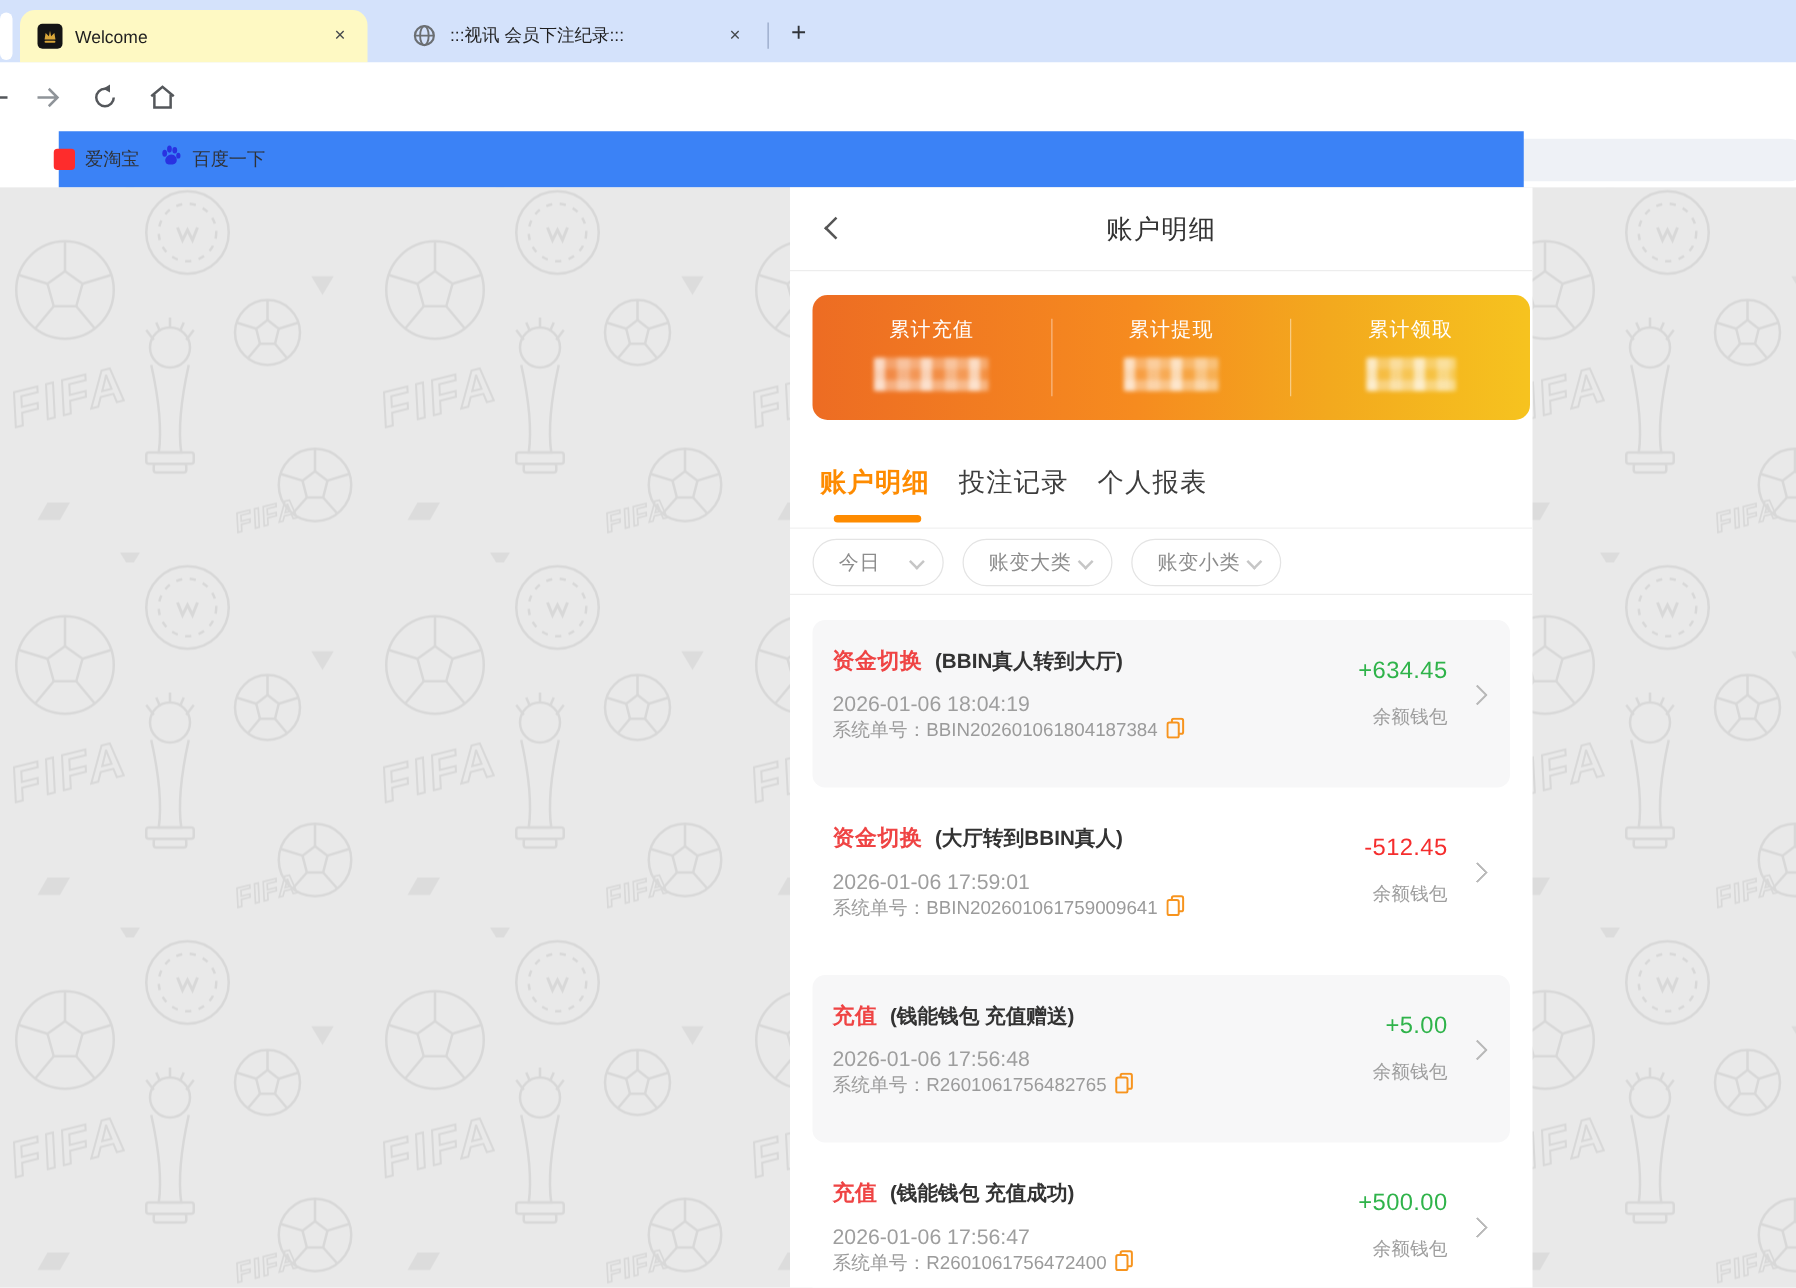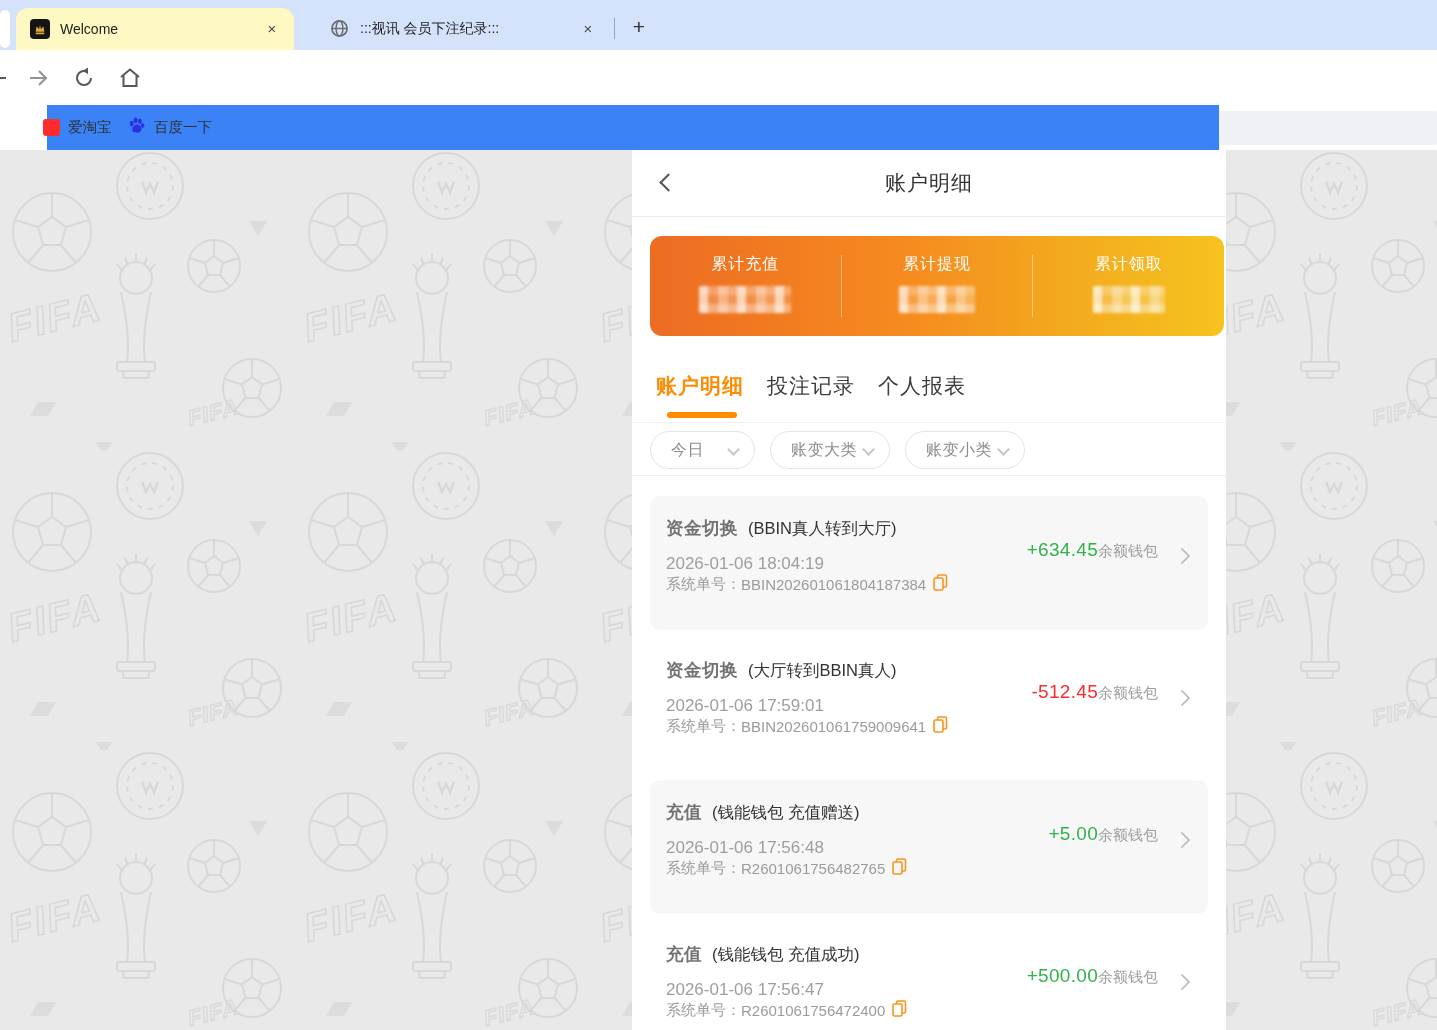--- a/index.html
+++ b/index.html
@@ -68,26 +68,26 @@
   .pill { position:relative; height:38px; border:1px solid #e4e4e4; border-radius:19px; margin-left:15px;
     display:flex; align-items:center; padding-left:20px; font-size:16px; color:#8c8c8c; letter-spacing:.5px;text-align:center; }
   #pill-0 { margin-left:2px; width:105px; } #pill-1 { width:120px; } #pill-2 { width:120px; }
   .pill-chevron { position:absolute; right:16px; top:13px; width:9px; height:9px;
     border-right:2px solid #c6c6c6; border-bottom:2px solid #c6c6c6; transform:rotate(45deg); }
 
   #tx-list { padding:20px 18px 0 18px; }
   .t-card { position:relative; height:134px; border-radius:10px; margin-bottom:8px; padding:20px 16px 0 16px; background:#fff; }
   .t-card.shaded { background:#f7f7f8; }
   .t-line1 { display:flex; align-items:baseline; }
-  .t-type { font-size:17.5px; font-weight:700; color:#737373; letter-spacing:.5px; }
-  .t-detail { font-size:16.5px; color:#333; margin-left:10px; }
+  .t-type { font-size:17.5px; font-weight:700; color:#ef4444; letter-spacing:.5px; }
+  .t-detail { font-size:16.5px; color:#333; margin-left:10px;font-weight:bold; }
   .t-time { margin-top:14px; font-size:17px; color:#9e9e9e; }
   .t-order { font-size:15px; color:#9b9b9b; display:flex; align-items:center; }
   .copy-icon { margin-left:7px; }
-  .t-right { position:absolute; right:50px; top:30px; display:flex; align-items:flex-end; }
+  .t-right { position:absolute; right:50px; top:30px; display:flex; flex-direction:column; align-items:flex-end; }
   .t-amount { font-size:19px; font-weight:500; letter-spacing:.3px; }
   .t-amount.green { color:#2fb34a; } .t-amount.red { color:#f52d2d; }
   .t-wallet { margin-top:16px; font-size:15px; color:#9e9e9e; }
   .row-chevron { position:absolute; right:20px; top:54px; width:12px; height:12px;
     border-right:2.5px solid #b9b9b9; border-top:2.5px solid #b9b9b9; transform:rotate(45deg); border-radius:1px; }
 </style>
 </head>
 <body>
 
 <div id="tabstrip">

